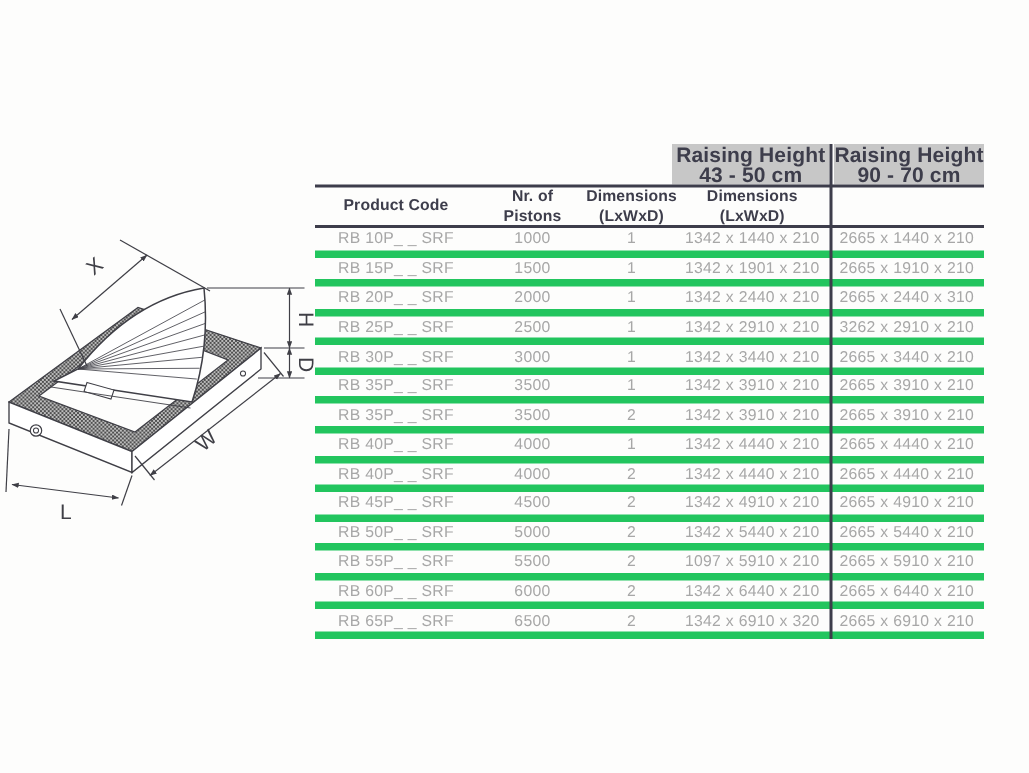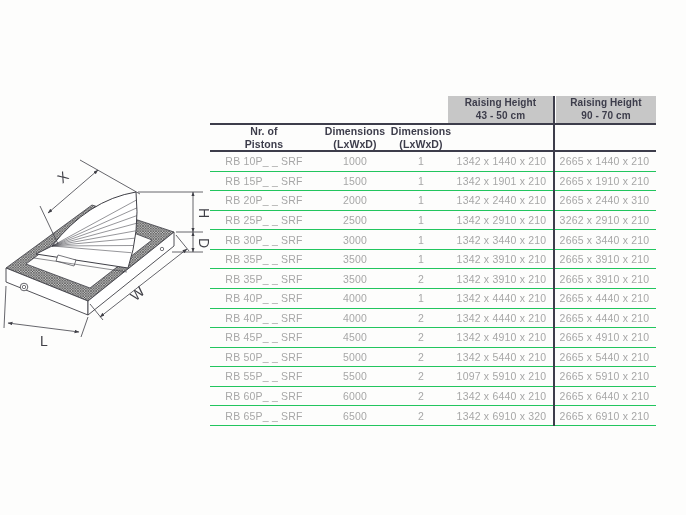--- a/index.html
+++ b/index.html
@@ -13,21 +13,21 @@
   
   .drawing { position:absolute; left:0px; top:148px; width:216px; height:212px; }
   .drawing svg { display:block; }
 
   
   .spec-table { position:absolute; left:210px; top:96px; width:446px; height:330px; }
 
   .group-box {
     position:absolute; top:0; height:27px; background:#c7c7c7;
     display:flex; flex-direction:column; justify-content:center; align-items:center;
-    color:#3d3d4b; font-size:10px; font-weight:bold; line-height:12.5px;
+    color:#3d3d4b; font-size:14px; font-weight:bold; line-height:12.5px;
     letter-spacing:.1px;
   }
   .group-box.g1 { left:238px; width:105px; }
   .group-box.g2 { left:346px; width:100px; }
 
   .hline { position:absolute; left:0; width:446px; height:2px; background:#3d3d4b; }
   .hline.h1 { top:27px; }
   .hline.h2 { top:54px; }
 
   .head-row {
@@ -36,21 +36,21 @@
   }
   .hcell {
     display:flex; flex-direction:column; justify-content:center; align-items:center;
     color:#3d3d4b; font-size:10.5px; font-weight:bold; line-height:12.5px;
     letter-spacing:.1px; text-align:center;
   }
 
   .rows { position:absolute; top:56px; left:0; width:446px; }
   .row {
     display:grid; grid-template-columns:108px 74px 58px 103px 103px;
-    align-items:center; height:19.57px; border-bottom:1px solid #22c55e;
+    align-items:center; height:19.57px; border-bottom:5px solid #22c55e;
   }
   .row .c {
     text-align:center; color:#a7a7a7; font-size:10.5px; letter-spacing:.2px;
     white-space:nowrap;
   }
 
   .v-divider { position:absolute; left:343px; top:0; width:2px; height:330px; background:#3d3d4b; }
 </style>
 </head>
 <body>
@@ -133,20 +133,24 @@
     </div>
     <div class="group-box g2">
       <span>Raising Height</span>
       <span>90 - 70 cm</span>
     </div>
 
     <div class="hline h1"></div>
 
     <div class="head-row">
       <div class="hcell">
+        <span>Product Code</span>
+        <span></span>
+      </div>
+      <div class="hcell">
         <span>Nr. of</span>
         <span>Pistons</span>
       </div>
       <div class="hcell">
         <span>Dimensions</span>
         <span>(LxWxD)</span>
       </div>
       <div class="hcell">
         <span>Dimensions</span>
         <span>(LxWxD)</span>

